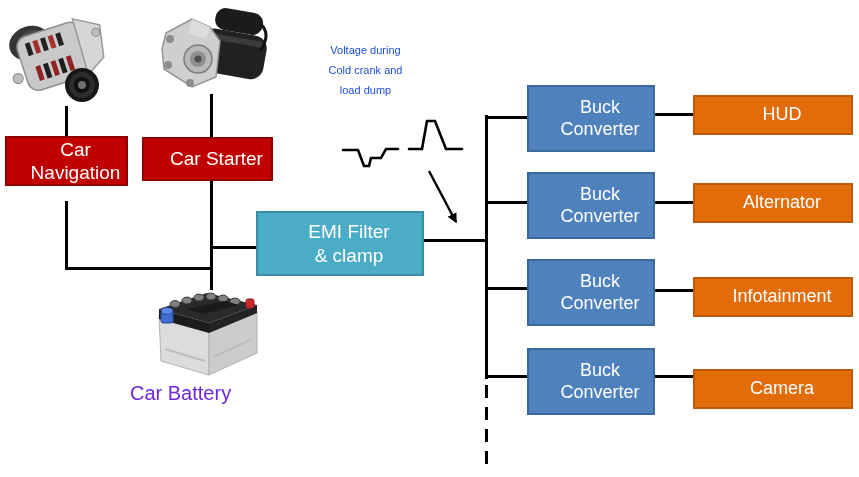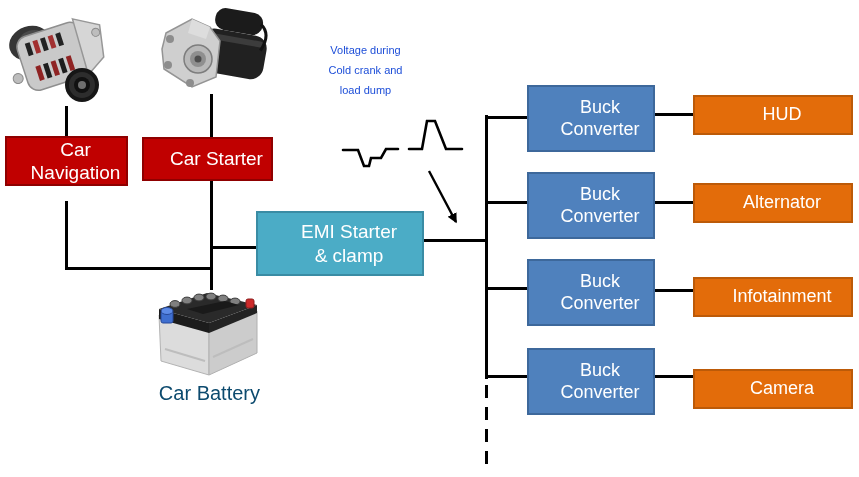--- a/index.html
+++ b/index.html
@@ -15,22 +15,22 @@
   .box span { display:block; }
   .box.red    { background:#C00000; border:2px solid #8F0000; font-size:19px; }
   .box.teal   { background:#4BACC6; border:2px solid #3A8CA4; font-size:19px; }
   .box.blue   { background:#4F81BD; border:2px solid #3D689B; font-size:18px; }
   .box.orange { background:#E36C0A; border:2px solid #BC5A08; font-size:18px; }
 
   .annotation { position:absolute; left:293px; top:40px; width:145px; text-align:center;
                 font-size:11px; line-height:20px; color:#1d4ed8; z-index:2; }
   .annotation span { display:block; }
 
-  .battery-label { position:absolute; left:124px; top:382px; width:136px; text-align:right;
-                   font-size:20px; color:#0c4a6e; z-index:2; }
+  .battery-label { position:absolute; left:130px; top:382px; width:136px; text-align:left;
+                   font-size:20px; color:#6d28d9; z-index:2; }
 
   .illu { position:absolute; z-index:2; }
   .overlay { position:absolute; left:0; top:0; z-index:4; pointer-events:none; }
 </style>
 </head>
 <body>
 
 <div class="canvas">
 
   <div class="wire v" style="left:65px;top:106px;height:31px;"></div>
@@ -117,21 +117,21 @@
   <div class="box red" style="left:5px;top:136px;width:123px;height:50px;">
     <span>Car</span>
     <span>Navigation</span>
   </div>
 
   <div class="box red" style="left:142px;top:137px;width:131px;height:44px;">
     <span>Car Starter</span>
   </div>
 
   <div class="box teal" style="left:256px;top:211px;width:168px;height:65px;">
-    <span>EMI Starter</span>
+    <span>EMI Filter</span>
     <span>&amp; clamp</span>
   </div>
 
   <div class="box blue" style="left:527px;top:85px;width:128px;height:67px;">
     <span>Buck</span>
     <span>Converter</span>
   </div>
   <div class="box orange" style="left:693px;top:95px;width:160px;height:40px;">
     <span>HUD</span>
   </div>

